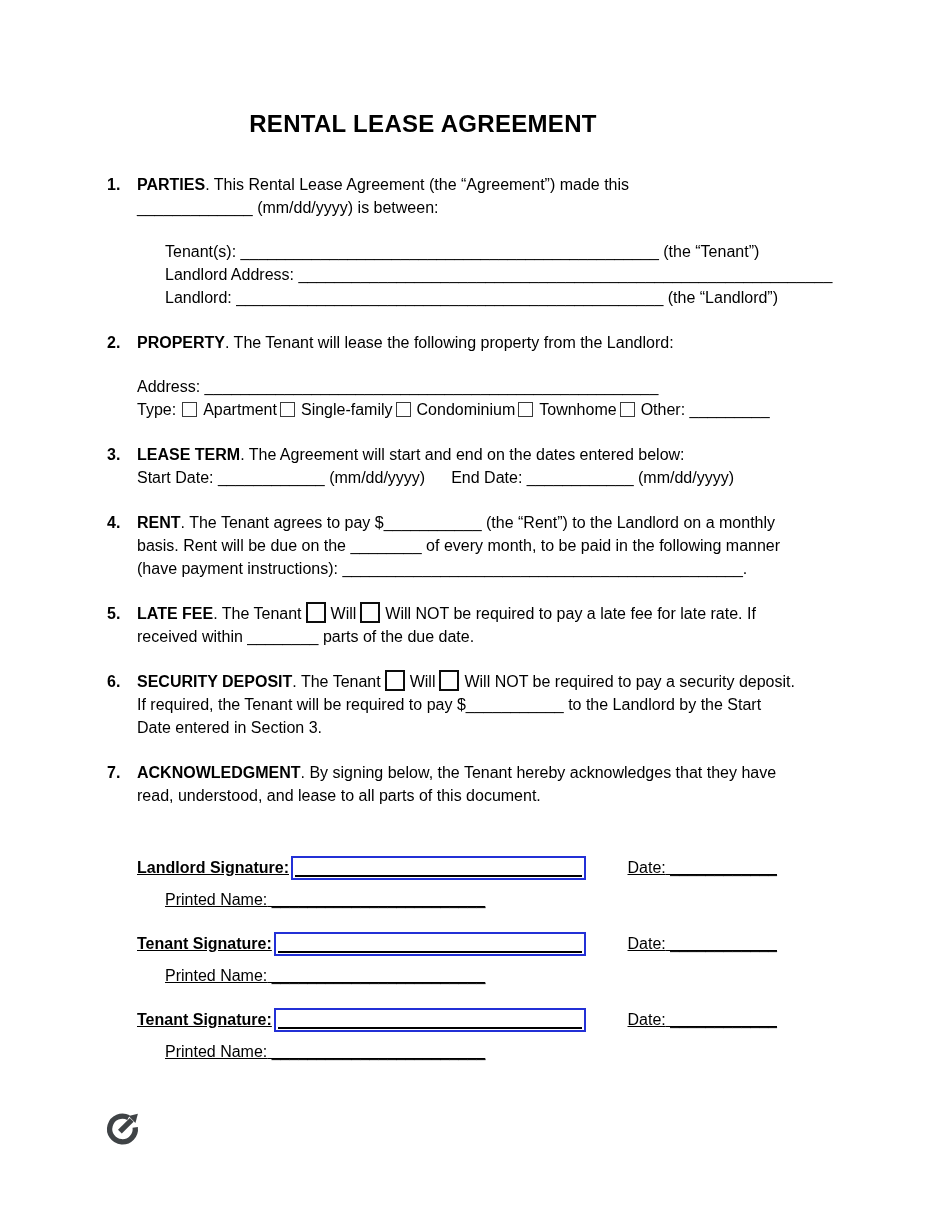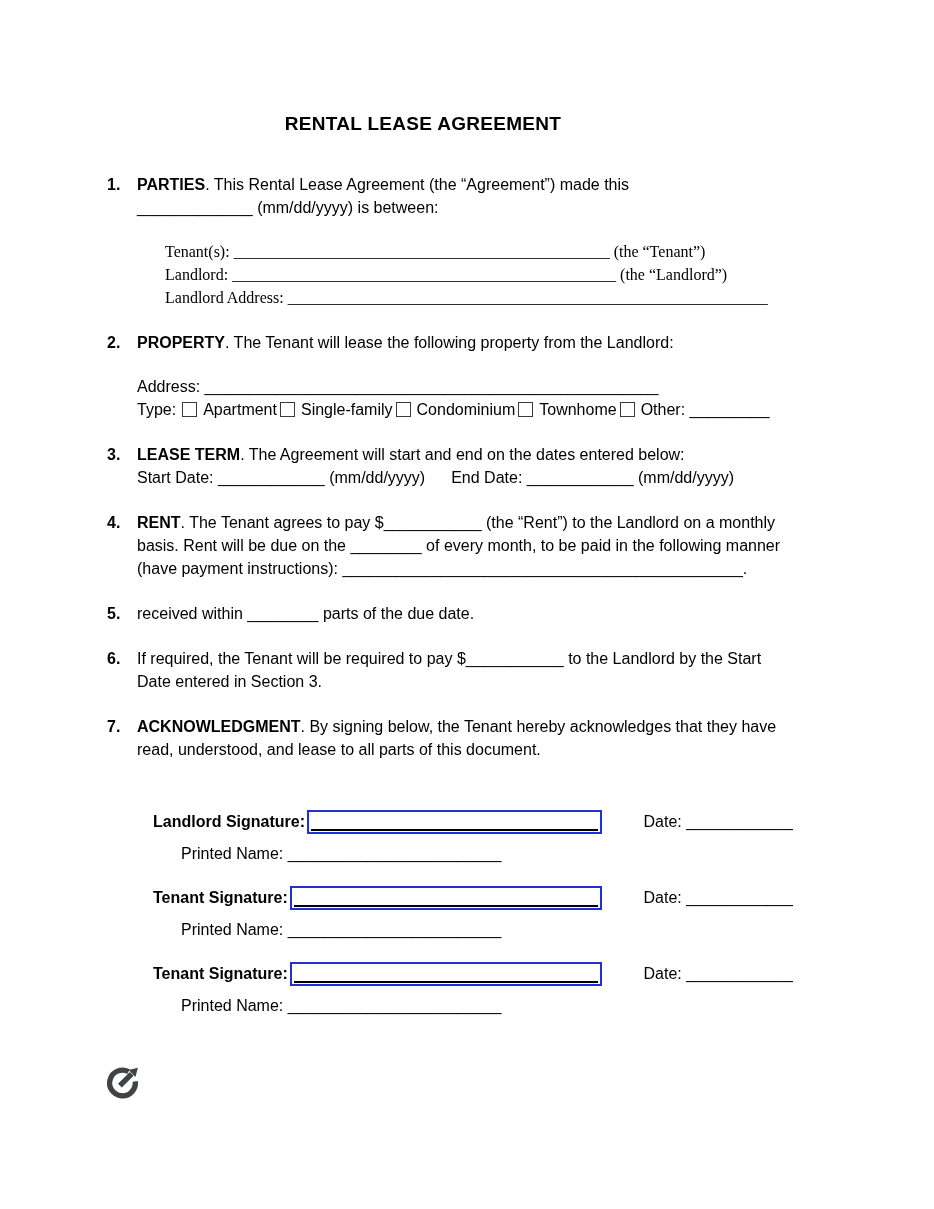--- a/index.html
+++ b/index.html
@@ -4,47 +4,47 @@
 <style>
   html,body{margin:0;padding:0;background:#ffffff;}
   body{
     width:934px;height:1209px;position:relative;
     font-family:"Liberation Sans","DejaVu Sans",sans-serif;
     font-size:16px;color:#000;
   }
   .page{padding:108px 0 0 107px;}
   .doc-title{
     margin:0 0 0 -107px;width:846px;text-align:center;
-    font-size:19px;font-weight:bold;letter-spacing:.3px;line-height:31px;
+    font-size:24px;font-weight:bold;letter-spacing:.3px;line-height:31px;
   }
   .sections{margin-top:34px;}
   .section{display:flex;margin-top:22px;}
   .section:first-child{margin-top:0;}
   .num{width:30px;flex:none;font-weight:bold;line-height:23px;}
   .sec-body{width:710px;}
   .ln{display:block;white-space:nowrap;line-height:23px;}
   .ln .head{font-weight:bold;}
   .gap{height:21px;}
-  .indent{margin-left:28px;font-family:Liberation Serif, serif;}
+  .indent{margin-left:28px;}
   .endgap{margin-left:26px;}
   
   .cb{
     display:inline-block;width:13px;height:13px;
     border:1.5px solid #3a3a3a;vertical-align:-2px;
     margin:0 6px 0 3px;background:#fff;
   }
   .cb.first{margin-left:6px;}
   
   .cbx{
     display:inline-block;width:16px;height:17px;
     border:2.5px solid #0d0d0d;vertical-align:-4px;
     margin:0 5px 0 4px;background:#fff;
   }
   
-  .sig-area{margin-top:48px;margin-left:46px;}
+  .sig-area{margin-top:48px;margin-left:30px;text-decoration:underline;}
   .sig-group{margin-top:20px;}
   .sig-group:first-child{margin-top:0;}
   .sig-row{display:flex;align-items:center;width:640px;height:25px;}
   .sig-label{font-weight:bold;white-space:nowrap;}
   .sig-box{
     flex:1;height:20px;border:2px solid #2330d6;
     margin-left:2px;margin-right:42px;position:relative;background:#fff;
   }
   .sig-box::after{
     content:"";position:absolute;left:2px;right:2px;bottom:1px;
@@ -64,22 +64,22 @@
 
   <div class="sections">
 
     <div class="section">
       <div class="num">1.</div>
       <div class="sec-body">
         <span class="ln"><b class="head">PARTIES</b><span>. This Rental Lease Agreement (the “Agreement”) made this</span></span>
         <span class="ln">_____________ (mm/dd/yyyy) is between:</span>
         <div class="gap"></div>
         <span class="ln indent"><span>Tenant(s):</span><span> _______________________________________________</span><span> (the “Tenant”)</span></span>
+        <span class="ln indent"><span>Landlord Address:</span><span> ____________________________________________________________</span></span>
         <span class="ln indent"><span>Landlord:</span><span> ________________________________________________</span><span> (the “Landlord”)</span></span>
-        <span class="ln indent"><span>Landlord Address:</span><span> ____________________________________________________________</span></span>
       </div>
     </div>
 
     <div class="section">
       <div class="num">2.</div>
       <div class="sec-body">
         <span class="ln"><b class="head">PROPERTY</b><span>. The Tenant will lease the following property from the Landlord:</span></span>
         <div class="gap"></div>
         <span class="ln"><span>Address:</span><span> ___________________________________________________</span></span>
         <span class="ln"><span>Type:</span><span class="cb first"></span><span>Apartment</span><span class="cb"></span><span>Single-family</span><span class="cb"></span><span>Condominium</span><span class="cb"></span><span>Townhome</span><span class="cb"></span><span>Other:</span><span> _________</span></span>
@@ -99,27 +99,29 @@
       <div class="sec-body">
         <span class="ln"><b class="head">RENT</b><span>. The Tenant agrees to pay $___________ (the “Rent”) to the Landlord on a monthly</span></span>
         <span class="ln">basis. Rent will be due on the ________ of every month, to be paid in the following manner</span>
         <span class="ln">(have payment instructions): _____________________________________________.</span>
       </div>
     </div>
 
     <div class="section">
       <div class="num">5.</div>
       <div class="sec-body">
+        <span class="ln"><b class="head">LATE FEE</b><span>. The Tenant</span><span class="cbx"></span><span>Will</span><span class="cbx"></span><span>Will NOT be required to pay a late fee for late rate. If</span></span>
         <span class="ln">received within ________ parts of the due date.</span>
       </div>
     </div>
 
     <div class="section">
       <div class="num">6.</div>
       <div class="sec-body">
+        <span class="ln"><b class="head">SECURITY DEPOSIT</b><span>. The Tenant</span><span class="cbx"></span><span>Will</span><span class="cbx"></span><span>Will NOT be required to pay a security deposit.</span></span>
         <span class="ln">If required, the Tenant will be required to pay $___________ to the Landlord by the Start</span>
         <span class="ln">Date entered in Section 3.</span>
       </div>
     </div>
 
     <div class="section">
       <div class="num">7.</div>
       <div class="sec-body">
         <span class="ln"><b class="head">ACKNOWLEDGMENT</b><span>. By signing below, the Tenant hereby acknowledges that they have</span></span>
         <span class="ln">read, understood, and lease to all parts of this document.</span>

